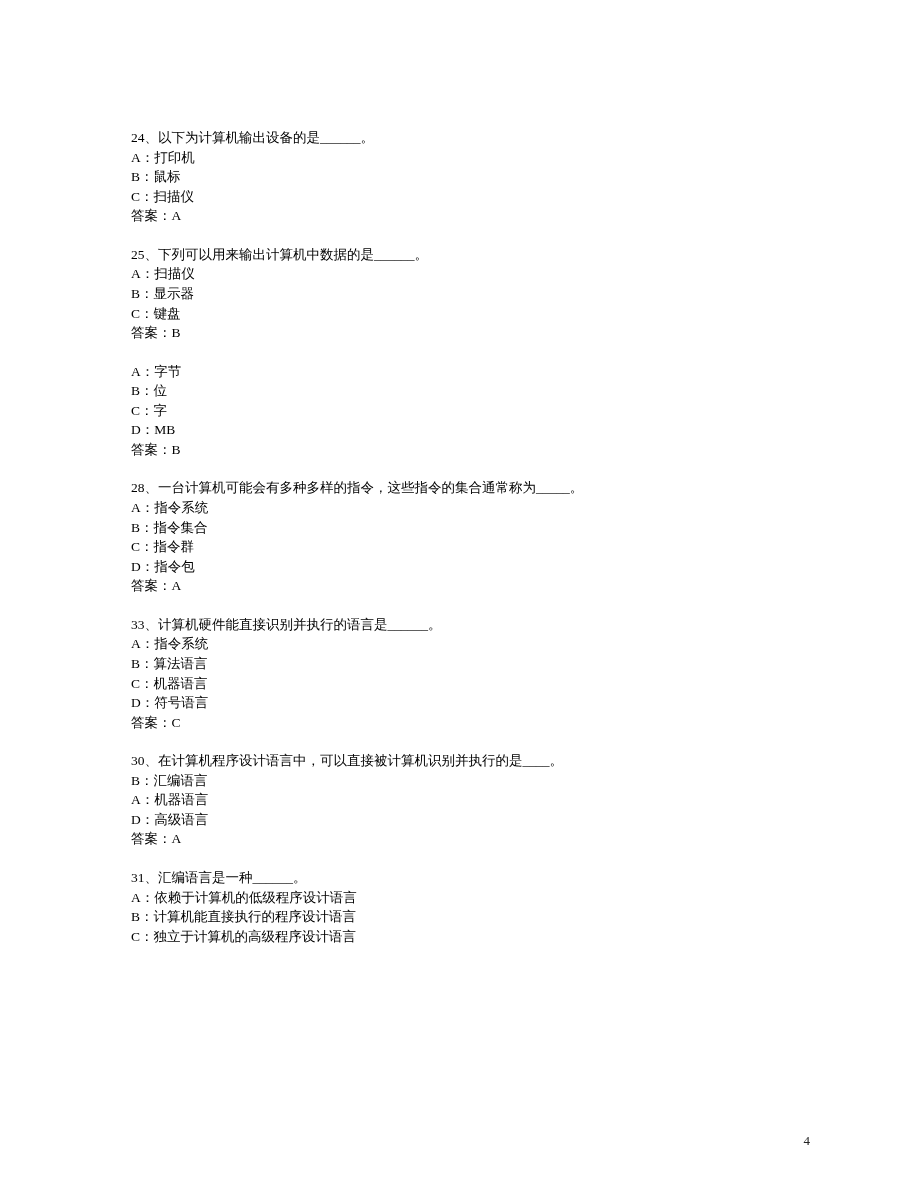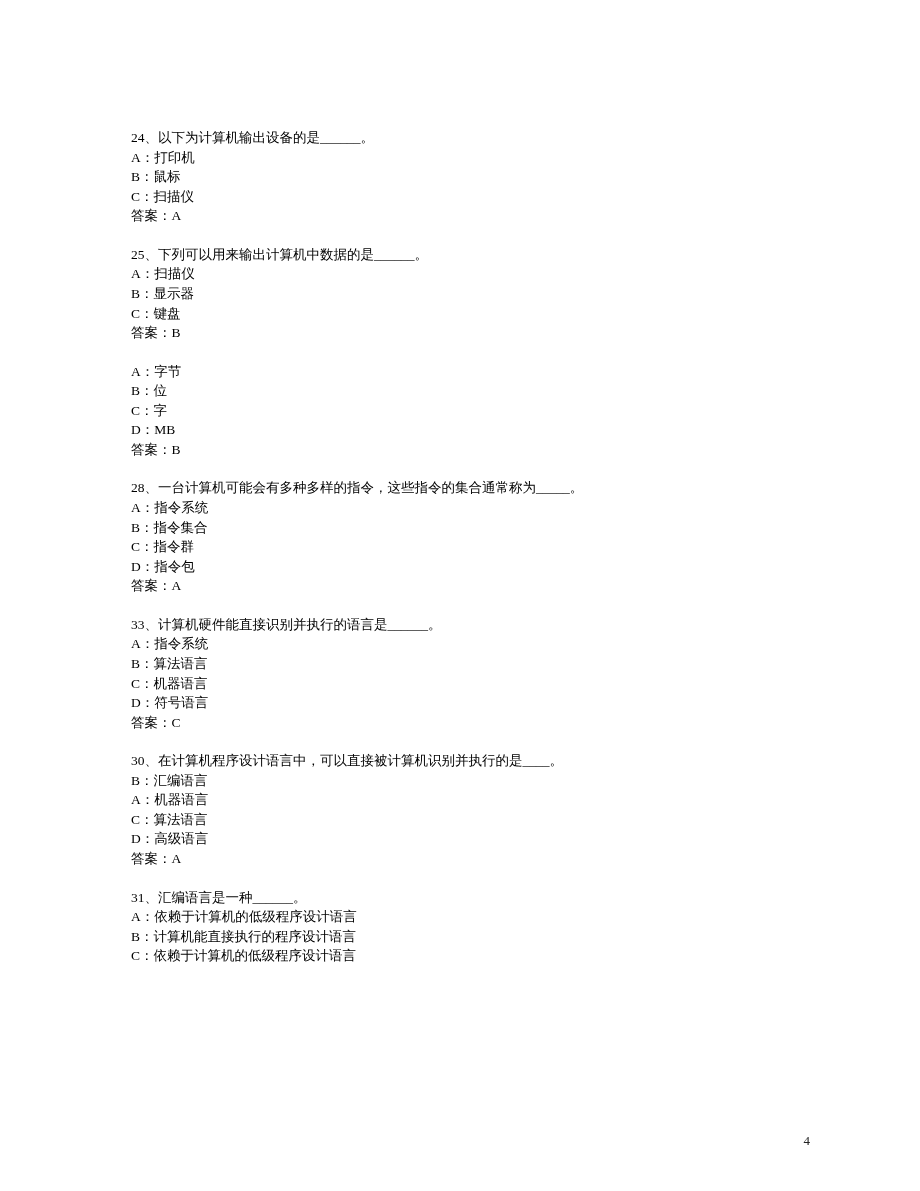--- a/index.html
+++ b/index.html
@@ -70,25 +70,24 @@
       <div class="line">A：指令系统</div>
       <div class="line">B：算法语言</div>
       <div class="line">C：机器语言</div>
       <div class="line">D：符号语言</div>
       <div class="line">答案：C</div>
     </div>
     <div class="block">
       <div class="line">30、在计算机程序设计语言中，可以直接被计算机识别并执行的是____。</div>
       <div class="line">B：汇编语言</div>
       <div class="line">A：机器语言</div>
-      <div class="line">C：算法语言</div>
       <div class="line">D：高级语言</div>
       <div class="line">答案：A</div>
       <div class="extra-gap"></div>
     </div>
     <div class="block">
       <div class="line">31、汇编语言是一种______。</div>
       <div class="line">A：依赖于计算机的低级程序设计语言</div>
       <div class="line">B：计算机能直接执行的程序设计语言</div>
-      <div class="line">C：依赖于计算机的低级程序设计语言</div>
+      <div class="line">C：独立于计算机的高级程序设计语言</div>
     </div>
   </div>
 <div class="page-number">4</div>
 
 </body></html>

